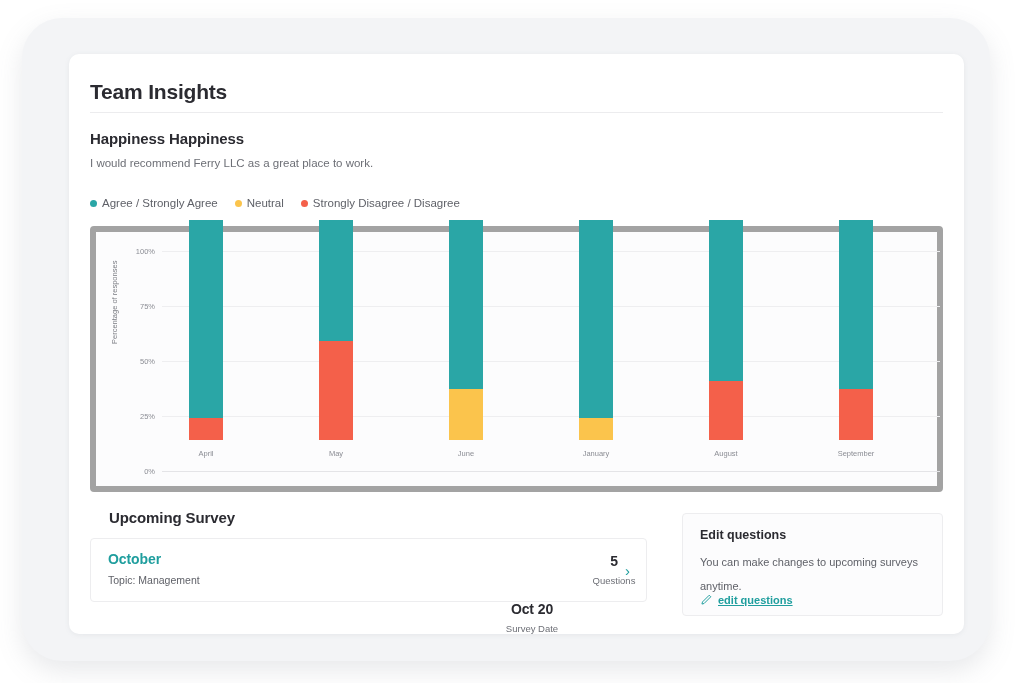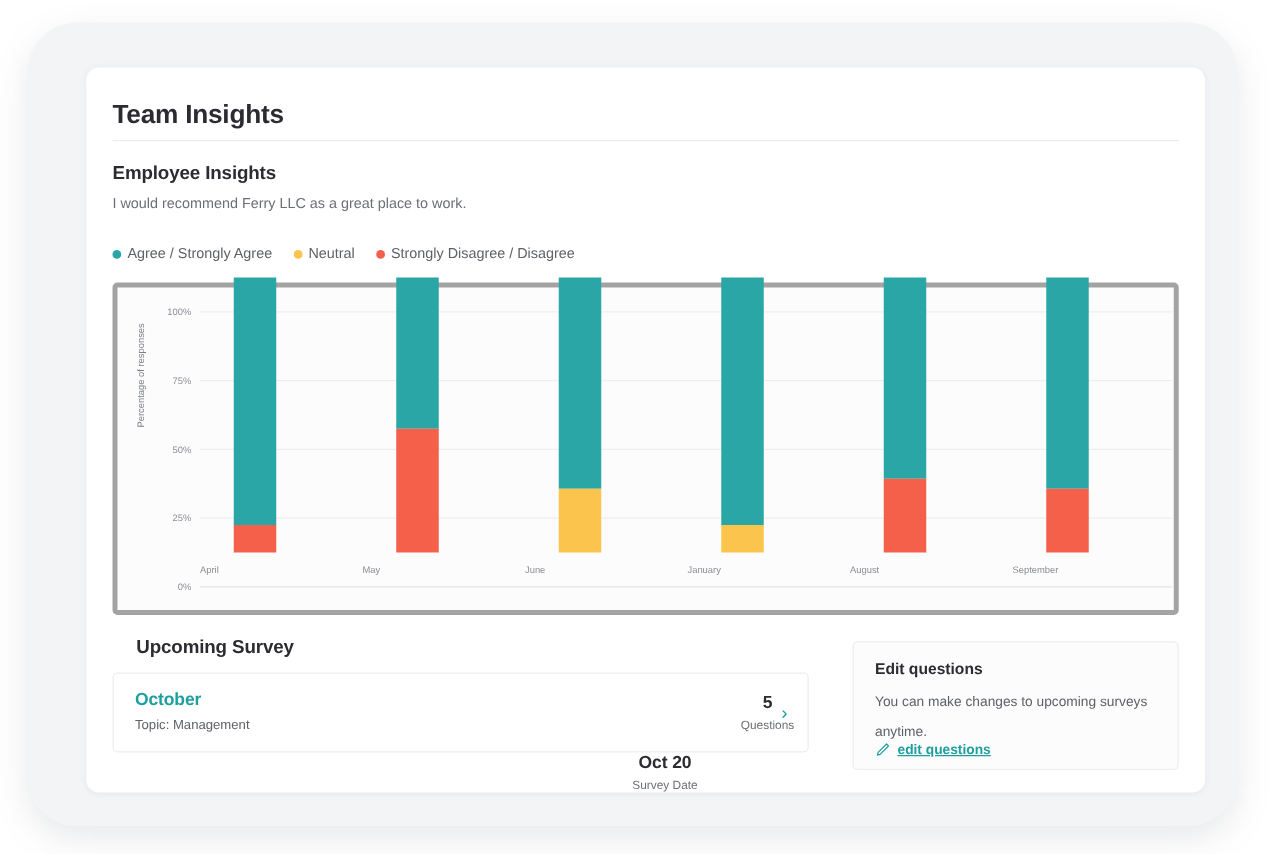--- a/index.html
+++ b/index.html
@@ -102,21 +102,21 @@
   }
 
   
   #chart-panel {
     position: absolute;
     left: 21px;
     top: 172px;
     width: 853px;
     height: 266px;
     background: #fcfcfd;
-    border: 4px solid #a3a3a3;
+    border: 6px solid #a3a3a3;
     border-radius: 4px;
     box-sizing: border-box;
   }
 
   #chart-yaxis-title {
     position: absolute;
     left: 14px;
     top: 112px;
     transform: rotate(-90deg);
     transform-origin: left top;
@@ -160,20 +160,21 @@
     display: flex;
     flex-direction: column;
     justify-content: flex-end;
   }
   .seg { width: 100%; }
 
   .x-tick-label {
     position: absolute;
     bottom: 28px;
     width: 88px;
+    text-align: center;
     font-size: 7.5px;
     color: #8b8d94;
   }
 
   
   #upcoming-heading {
     position: absolute;
     left: 21px;
     top: 455px;
     font-size: 15px;
@@ -281,21 +282,21 @@
 </style>
 </head>
 <body>
 
 <div id="device-bezel">
   <div id="main-card">
 
     <div id="page-title">Team Insights</div>
     <div id="title-divider"></div>
 
-    <div id="section-heading">Employee Insights</div>
+    <div id="section-heading">Happiness Happiness</div>
     <div id="section-subtitle">I would recommend Ferry LLC as a great place to work.</div>
 
     <div id="chart-legend">
       <div class="legend-item">
         <span class="legend-dot" style="background:#2aa6a6"></span>
         <span>Agree / Strongly Agree</span>
       </div>
       <div class="legend-item">
         <span class="legend-dot" style="background:#fbc44c"></span>
         <span>Neutral</span>

